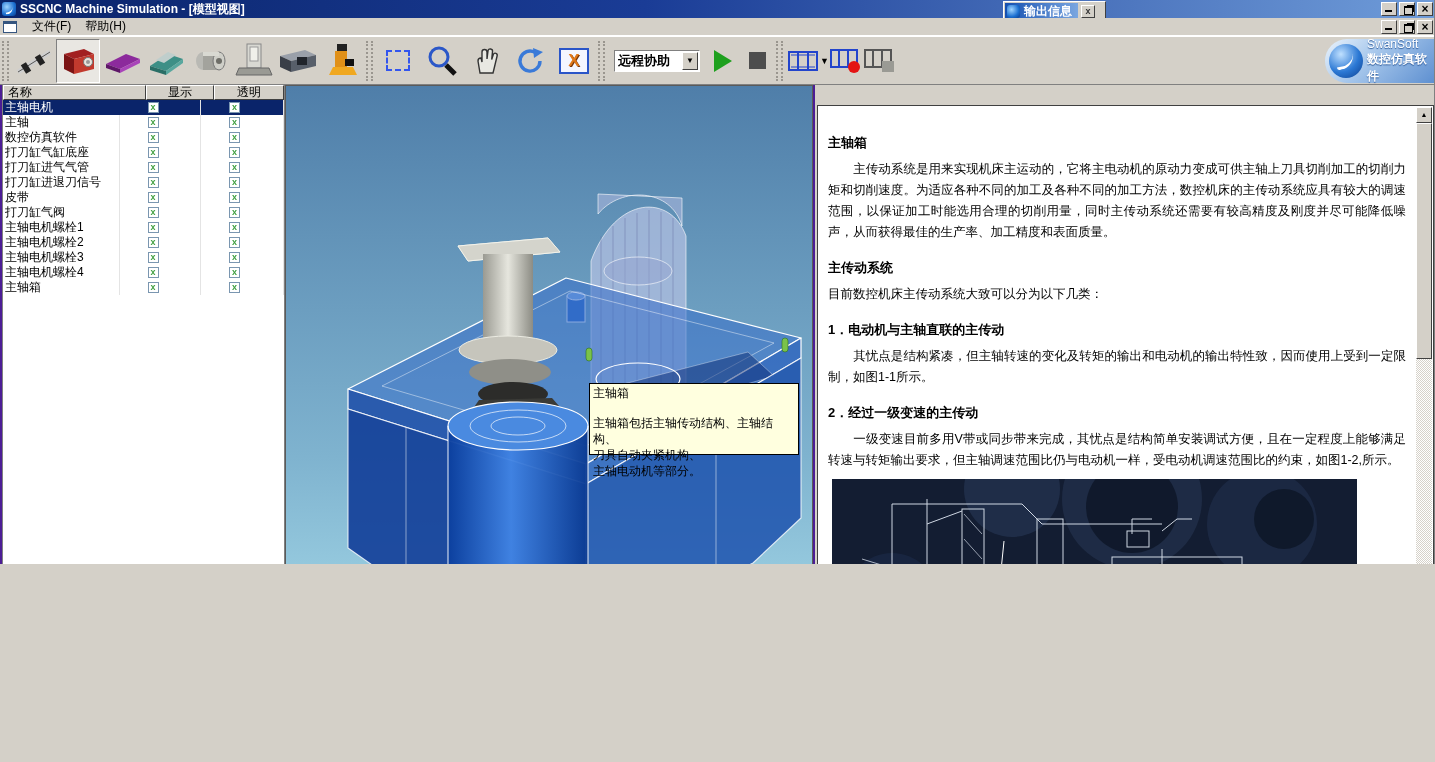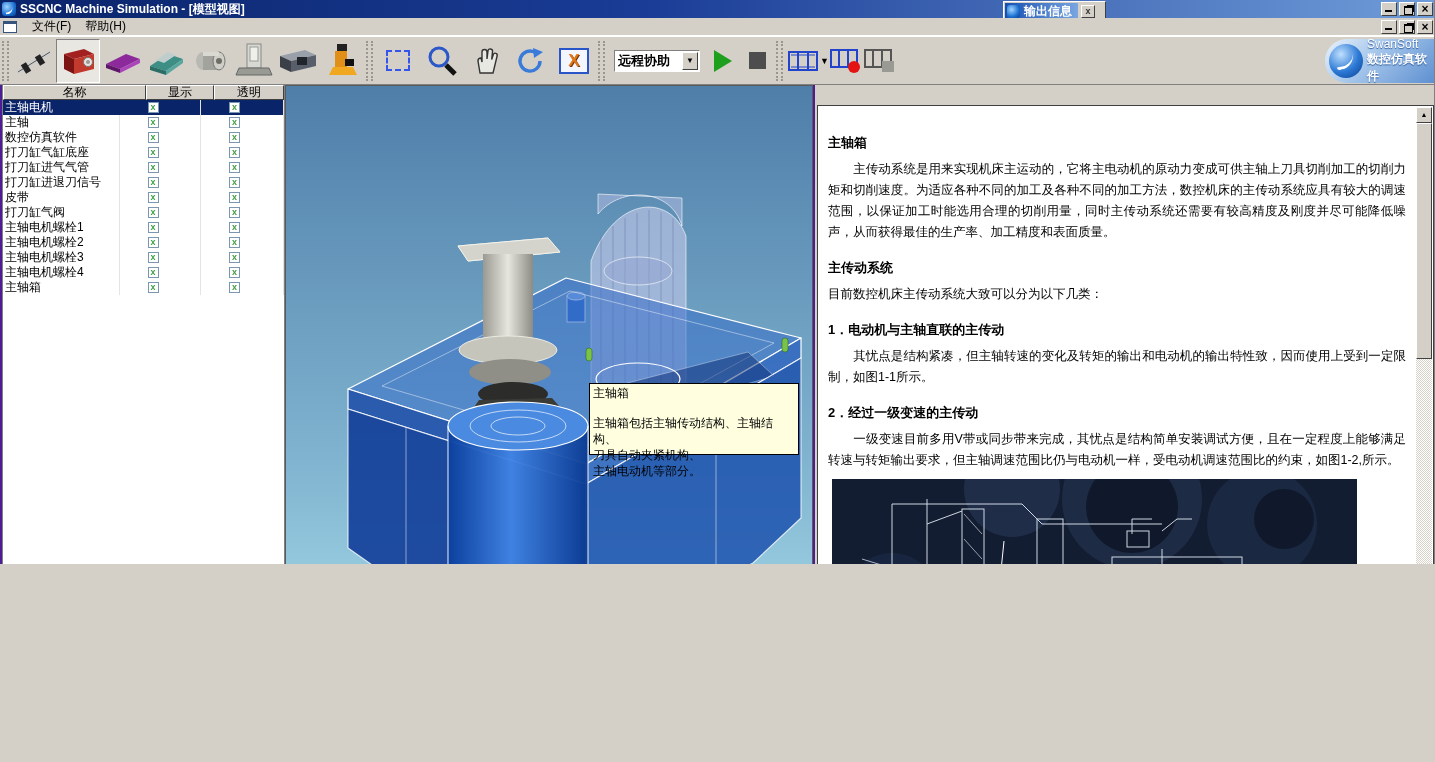--- a/index.html
+++ b/index.html
@@ -60,21 +60,21 @@
   .brand .bl1 { font-size:12px; text-shadow:0 1px 1px #2c5a9a; }
   .brand .bl2 { font-size:12px; font-weight:bold; text-shadow:0 1px 1px #2c5a9a; }
 
   
   .main { position:absolute; left:0; top:85px; width:1435px; height:677px; }
 
   
   .parts { position:absolute; left:2px; top:0; width:283px; height:677px; background:#fff; border:1px solid #808080; border-top:none; }
   .phead { display:flex; height:15px; font-size:12px; }
   .phc { background:#d4d0c8; border:1px solid; border-color:#fff #404040 #404040 #fff; padding:0 4px; line-height:13px; }
-  .phc.c1 { width:143px; text-align:center; }
+  .phc.c1 { width:143px; text-align:left; }
   .phc.c2 { width:68px; text-align:center; }
   .phc.c3 { width:70px; text-align:center; }
   .prow { display:flex; height:15px; align-items:flex-end; font-size:12px; position:relative;gap:26px; }
   .prow .pname { width:143px; padding-left:2px; border-right:1px solid #e4e4e4; line-height:15px; white-space:nowrap; overflow:hidden; }
   .prow .cbwrap { width:68px; border-right:1px solid #e4e4e4; height:15px; display:flex; align-items:center; }
   .prow .cbwrap.transparent { width:70px; }
   .cb { width:11px; height:11px; margin-left:2px; background:#fff; border:1px solid #7a96b0;
     color:#3f9e3f; font-size:9px; font-weight:bold; line-height:9px; text-align:center; }
   .prow.sel { background:#0a246a; }
   .prow.sel .pname { color:#fff; border-right-color:#0a246a; }

